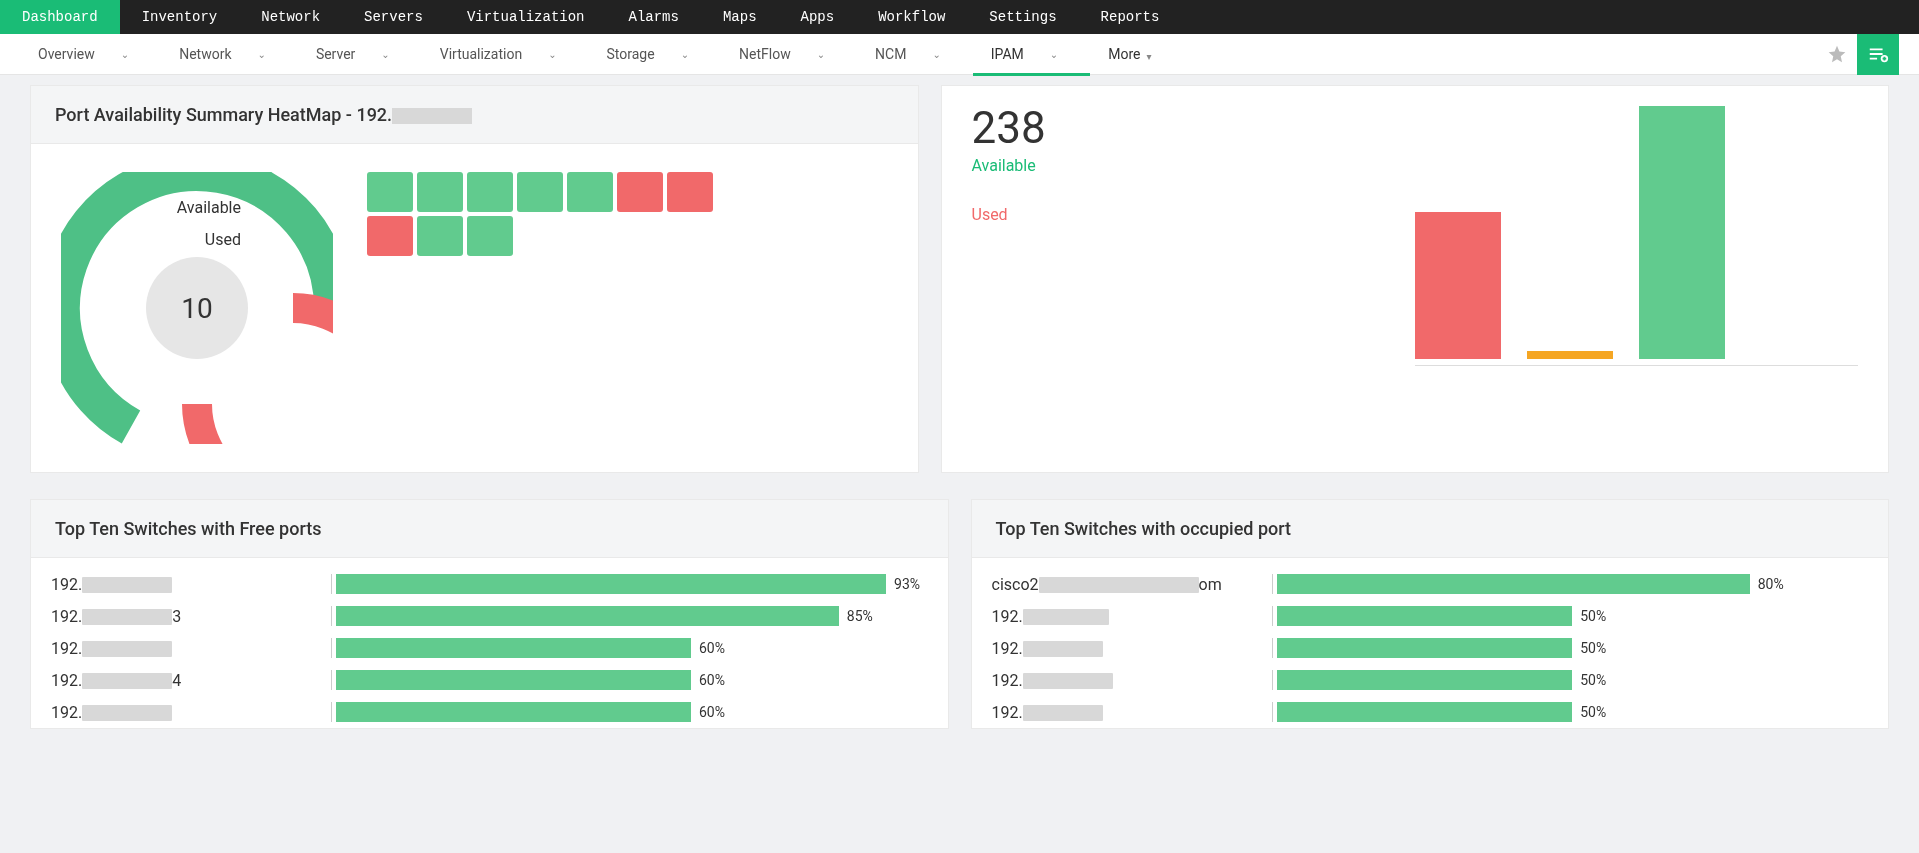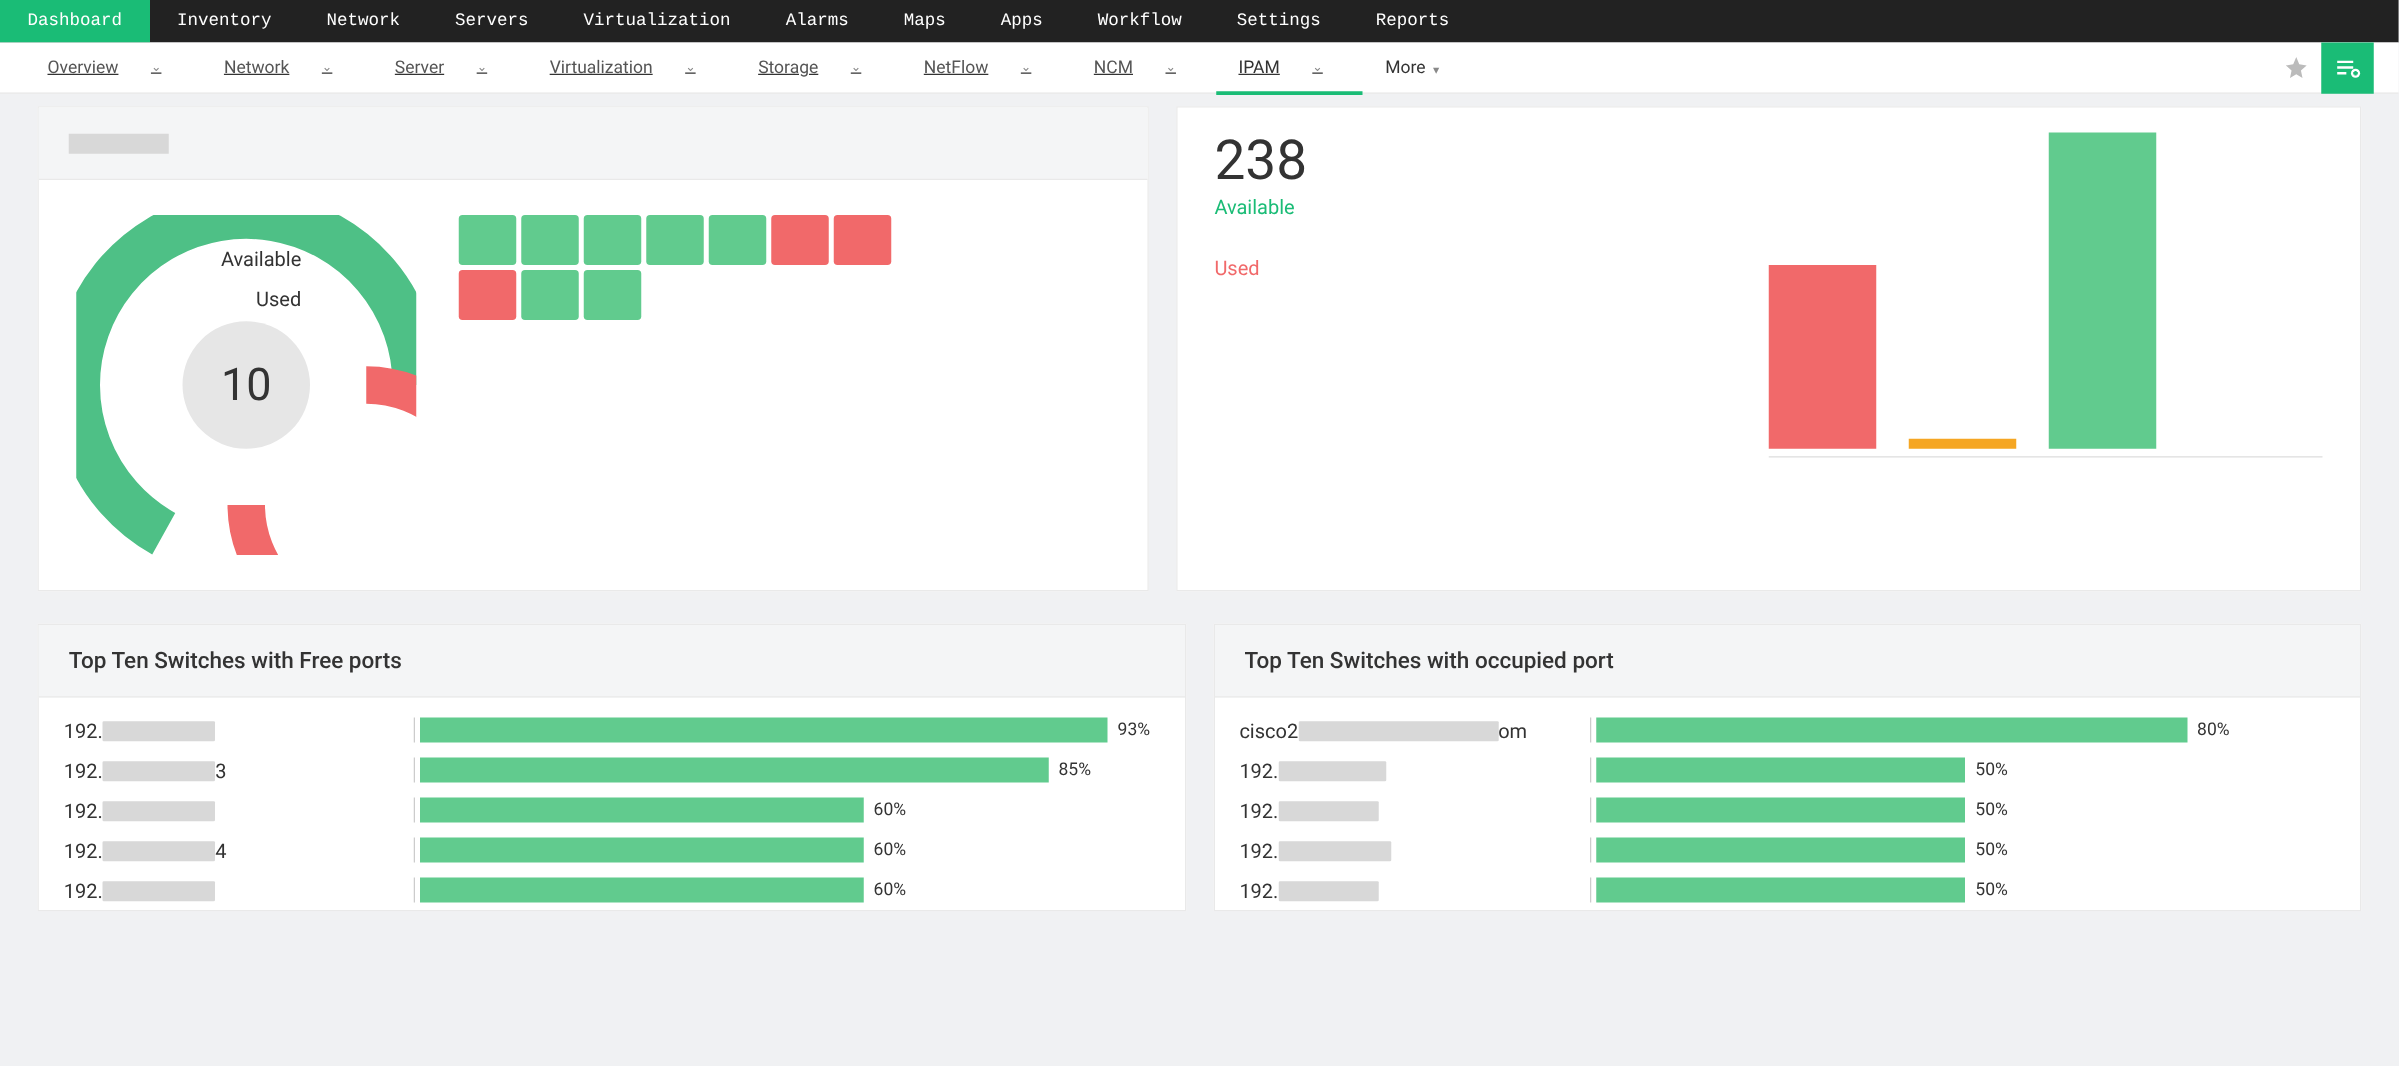--- a/index.html
+++ b/index.html
@@ -25,21 +25,21 @@
   .content { padding:10px 30px 0 30px; }
   .row { display:flex; gap:22px; }
   .card { background:#fff; border:1px solid #e9e9e9; flex:1; }
   .card-header { background:#f4f5f6; border-bottom:1px solid #e9e9e9; padding:18px 24px; font-size:18px; color:#333; font-weight:500; }
   .card-body { padding:28px 30px; }
 
   
   .heat-body { display:flex; gap:34px; align-items:flex-start; }
   .donut-wrap { position:relative; width:272px; }
   .donut { width:272px; height:272px; position:relative; }
-  .donut .center { position:absolute; width:102px; height:102px; background:#e6e6e6; border-radius:50%; top:85px; left:85px; display:flex; align-items:center; justify-content:center; font-size:36px; color:#333; }
+  .donut .center { position:absolute; width:102px; height:102px; background:#e6e6e6; border-radius:50%; top:85px; left:85px; display:flex; align-items:center; justify-content:center; font-size:28px; color:#333; }
   .donut-labels { position:absolute; top:20px; left:0; right:0; font-size:16px; color:#333; }
   .donut-labels div { text-align:right; padding-right:92px; line-height:32px; }
   .heat-cells { display:grid; grid-template-columns:repeat(7,46px); grid-auto-rows:40px; gap:4px; }
   .cell { width:46px; height:40px; border-radius:3px; }
   .cell.g{ background:#61cb8e; }
   .cell.r{ background:#f1696a; }
 
   
   .summary-card { background:#fff; border:1px solid #e9e9e9; flex:1; padding:20px 30px 30px 30px; display:flex; }
   .summary-stats { flex:1; }
@@ -76,21 +76,21 @@
     <div class="item">Virtualization</div>
     <div class="item">Alarms</div>
     <div class="item">Maps</div>
     <div class="item">Apps</div>
     <div class="item">Workflow</div>
     <div class="item">Settings</div>
     <div class="item">Reports</div>
   </div>
 
 <div class="nav-secondary">
-  <div id="nav-secondary-items" style="display:flex;text-decoration:underline;">
+  <div id="nav-secondary-items" style="display:flex;">
       <div class="item">
         <span>Overview</span>
         <span class="chev">⌄</span>
       </div>
       <div class="item">
         <span>Network</span>
         <span class="chev">⌄</span>
       </div>
       <div class="item">
         <span>Server</span>
@@ -136,21 +136,21 @@
       </svg>
     </div>
   </div>
 </div>
 
 <div class="content">
   <div class="row">
 
     <div class="card">
       <div class="card-header">
-        <span class="mask"></span>
+        <span>Port Availability Summary HeatMap - 192.</span><span class="mask"></span>
       </div>
       <div class="card-body heat-body">
         <div class="donut-wrap">
           <div class="donut">
             <svg width="272" height="272" viewBox="0 0 272 272">
 
               <path d="M 70 255 A 136 136 0 1 1 272 136" fill="none" stroke="#4ec086" stroke-width="38"></path>
 
               <path d="M 136 232 A 96 96 0 1 0 232 136" fill="none" stroke="#f1696a" stroke-width="30"></path>
             </svg>

